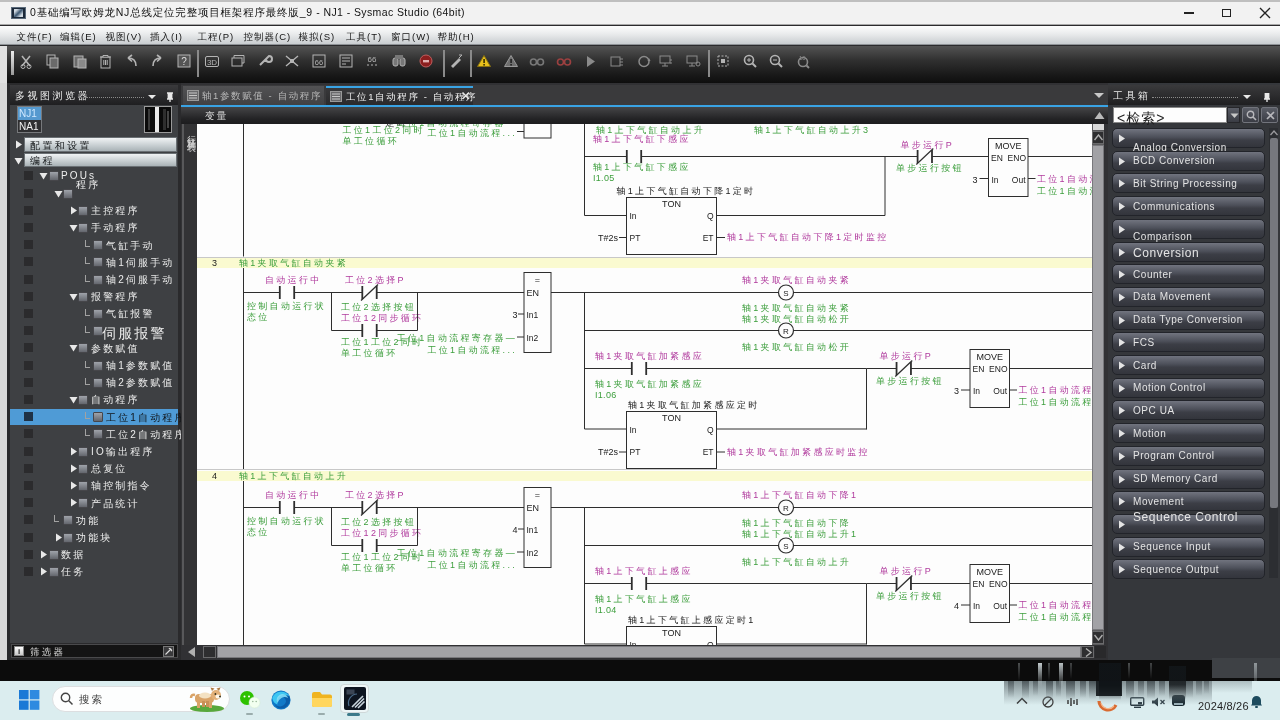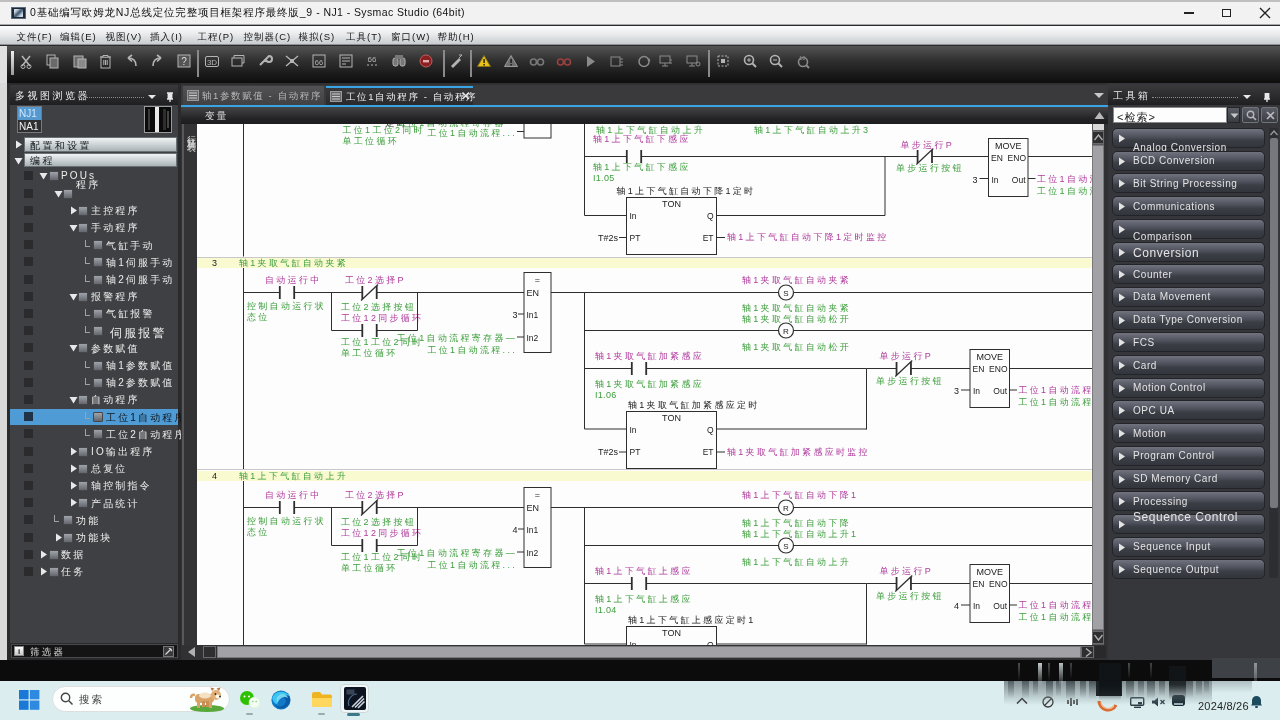--- a/index.html
+++ b/index.html
@@ -237,21 +237,21 @@
   </svg>
 <div class="a" style="left:78px;top:291.7px;width:10px;height:10px;background:linear-gradient(#9fa3aa,#63666d);border:1px solid #46464a;border-radius:1px"></div>
 <div class="a" style="left:91px;top:290.2px;font-size:10px;letter-spacing:2.15px;color:#ededed">报警程序</div>
 <div class="a" style="left:24px;top:308.9px;width:9px;height:9px;background:#2b2b2d"></div>
 <div class="a" style="left:85px;top:308.9px;width:5px;height:7px;border-left:1.2px solid #a2a2a2;border-bottom:1.2px solid #a2a2a2"></div>
 <div class="a" style="left:93px;top:308.9px;width:10px;height:10px;background:linear-gradient(#9fa3aa,#63666d);border:1px solid #46464a;border-radius:1px"></div>
 <div class="a" style="left:106px;top:307.4px;font-size:10px;letter-spacing:2.15px;color:#ededed">气缸报警</div>
 <div class="a" style="left:24px;top:326.1px;width:9px;height:9px;background:#2b2b2d"></div>
 <div class="a" style="left:85px;top:326.1px;width:5px;height:7px;border-left:1.2px solid #a2a2a2;border-bottom:1.2px solid #a2a2a2"></div>
 <div class="a" style="left:93px;top:326.1px;width:10px;height:10px;background:linear-gradient(#9fa3aa,#63666d);border:1px solid #46464a;border-radius:1px"></div>
-<div class="a" style="left:110px;top:324.6px;font-size:12px;letter-spacing:2.15px;color:#ededed">伺服报警</div>
+<div class="a" style="left:102px;top:324.6px;font-size:14px;letter-spacing:2.15px;color:#ededed">伺服报警</div>
 <div class="a" style="left:24px;top:343.3px;width:9px;height:9px;background:#2b2b2d"></div>
 <svg class="a" style="left:69px;top:344.3px" width="9" height="8">
     <path d="M0.5 1 L8.5 1 L4.5 7.5 Z" fill="#e8e8e8"></path>
   </svg>
 <div class="a" style="left:78px;top:343.3px;width:10px;height:10px;background:linear-gradient(#9fa3aa,#63666d);border:1px solid #46464a;border-radius:1px"></div>
 <div class="a" style="left:91px;top:341.8px;font-size:10px;letter-spacing:2.15px;color:#ededed">参数赋值</div>
 <div class="a" style="left:24px;top:360.5px;width:9px;height:9px;background:#2b2b2d"></div>
 <div class="a" style="left:85px;top:360.5px;width:5px;height:7px;border-left:1.2px solid #a2a2a2;border-bottom:1.2px solid #a2a2a2"></div>
 <div class="a" style="left:93px;top:360.5px;width:10px;height:10px;background:linear-gradient(#9fa3aa,#63666d);border:1px solid #46464a;border-radius:1px"></div>
 <div class="a" style="left:106px;top:359.0px;font-size:10px;letter-spacing:2.15px;color:#ededed">轴1参数赋值</div>
@@ -611,21 +611,21 @@
 <div class="a" style="left:1108px;top:83px;width:172px;height:577px;background:#35373b"></div>
 <div class="a" style="left:1108px;top:85px;width:172px;height:20px;background:linear-gradient(#3a3a3c,#1f1f21)"></div>
 <div class="a t10" style="left:1113px;top:89px">工具箱</div>
 <div class="a" style="left:1152px;top:97px;width:86px;height:0;border-top:1px dotted #8a8a8a"></div>
 <svg class="a" style="left:1243px;top:92px" width="32" height="12">
     <path d="M0 3 l4 4 l4 -4 Z" fill="#e8e8e8"></path>
     <rect x="21.6" y="1" width="4.8" height="6" fill="#e8e8e8"></rect>
     <path d="M21 7 h6 M24 7 v3" stroke="#e8e8e8" stroke-width="1.3"></path>
   </svg>
 <div class="a" style="left:1113px;top:107px;width:114px;height:16px;background:#fdfdfd;border:1px solid #888"></div>
-<div class="a" style="left:1117px;top:109.5px;font-size:11px;letter-spacing:1px;color:#222">&lt;检索&gt;</div>
+<div class="a" style="left:1117px;top:109.5px;font-size:14px;letter-spacing:1px;color:#222">&lt;检索&gt;</div>
 <div class="a" style="left:1227px;top:107px;width:13px;height:16px;background:linear-gradient(#5a5d66,#3a3c44);border:1px solid #26262a"></div>
 <svg class="a" style="left:1229.5px;top:113px" width="9" height="6">
     <path d="M0.5 0.5 l4 4.5 l4 -4.5 Z" fill="#c8c8c8"></path>
   </svg>
 <div class="a" style="left:1242px;top:107px;width:17px;height:16px;background:linear-gradient(#5a5d66,#3a3c44);border:1px solid #72747c;border-radius:2px"></div>
 <svg class="a" style="left:1246px;top:110px" width="11" height="11">
     <circle cx="4.5" cy="4.5" r="3.2" fill="none" stroke="#b8b8bc" stroke-width="1.4"></circle>
     <path d="M7 7 L10 10" stroke="#b8b8bc" stroke-width="1.6"></path>
   </svg>
 <div class="a" style="left:1261px;top:107px;width:17px;height:16px;background:linear-gradient(#5a5d66,#3a3c44);border:1px solid #72747c;border-radius:2px"></div>
@@ -709,21 +709,21 @@
 <div class="a" style="left:1133px;top:450.3px;font-size:10px;color:#e4e4e4;letter-spacing:0.55px">Program Control</div>
 <div class="a" style="left:1112px;top:468.5px;width:153px;height:20px;background:linear-gradient(#71747f,#4d505a 45%,#3c3e46 62%,#33353c);border:1px solid #22242a;border-radius:5px"></div>
 <svg class="a" style="left:1118px;top:474.5px" width="8" height="9">
     <path d="M1 0.5 L7 4.5 L1 8.5 Z" fill="#e4e4e4"></path>
   </svg>
 <div class="a" style="left:1133px;top:473.0px;font-size:10px;color:#e4e4e4;letter-spacing:0.55px">SD Memory Card</div>
 <div class="a" style="left:1112px;top:491.2px;width:153px;height:20px;background:linear-gradient(#71747f,#4d505a 45%,#3c3e46 62%,#33353c);border:1px solid #22242a;border-radius:5px"></div>
 <svg class="a" style="left:1118px;top:497.2px" width="8" height="9">
     <path d="M1 0.5 L7 4.5 L1 8.5 Z" fill="#e4e4e4"></path>
   </svg>
-<div class="a" style="left:1133px;top:495.7px;font-size:10px;color:#e4e4e4;letter-spacing:0.55px">Processing</div>
+<div class="a" style="left:1133px;top:495.7px;font-size:10px;color:#e4e4e4;letter-spacing:0.55px">Movement</div>
 <div class="a" style="left:1112px;top:513.9px;width:153px;height:20px;background:linear-gradient(#71747f,#4d505a 45%,#3c3e46 62%,#33353c);border:1px solid #22242a;border-radius:5px"></div>
 <svg class="a" style="left:1118px;top:519.9px" width="8" height="9">
     <path d="M1 0.5 L7 4.5 L1 8.5 Z" fill="#e4e4e4"></path>
   </svg>
 <div class="a" style="left:1133px;top:510px;font-size:12px;color:#e4e4e4;letter-spacing:0.55px">Sequence Control</div>
 <div class="a" style="left:1112px;top:536.6px;width:153px;height:20px;background:linear-gradient(#71747f,#4d505a 45%,#3c3e46 62%,#33353c);border:1px solid #22242a;border-radius:5px"></div>
 <svg class="a" style="left:1118px;top:542.6px" width="8" height="9">
     <path d="M1 0.5 L7 4.5 L1 8.5 Z" fill="#e4e4e4"></path>
   </svg>
 <div class="a" style="left:1133px;top:541.1px;font-size:10px;color:#e4e4e4;letter-spacing:0.55px">Sequence Input</div>

